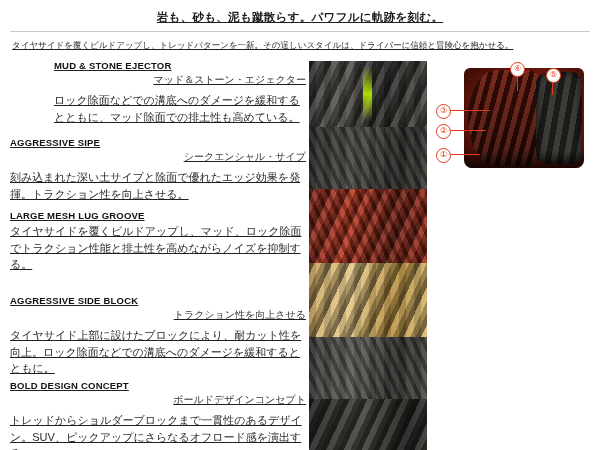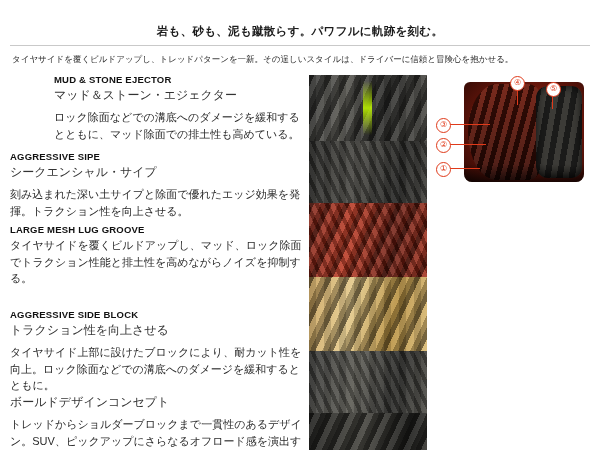--- a/index.html
+++ b/index.html
@@ -13,21 +13,22 @@
     font-family: "Liberation Sans", sans-serif;
     color: #231f20;
     overflow: hidden;
     position: relative;
   }
   .page {
     position: relative;
     width: 600px;
     height: 450px;
     box-sizing: border-box;
-    padding: 20px 10px 0 10px;
+    padding: 6px 10px 0 10px;
+    text-decoration: underline;
   }
   .headline {
     text-align: center;
     font-size: 11.5px;
     font-weight: bold;
     letter-spacing: 0.3px;
     padding: 4px 0 6px 0;
     color: #1a1a1a;
   }
   .rule {
@@ -65,23 +66,24 @@
     position: relative;
   }
   .feature .title-en {
     font-size: 9.5px;
     font-weight: bold;
     letter-spacing: 0.2px;
     color: #111;
     margin-bottom: 2px;
   }
   .feature .title-ja {
-    font-size: 12px;
+    font-size: 10px;
     color: #333;
     margin-bottom: 5px;
+    text-align: right;
   }
   .feature .body {
     font-size: 11px;
     line-height: 1.5;
     color: #2a2a2a;
   }
   
   .f1 { height: 66px; margin-left: 44px; }
   .f2 { height: 62px; }
   .f3 { height: 74px; }
@@ -237,20 +239,21 @@
         <div class="body">タイヤサイドを覆くビルドアップし、マッド、ロック除面でトラクション性能と排土性を高めながらノイズを抑制する。</div>
       </div>
 
       <div class="feature f4">
         <div class="title-en">AGGRESSIVE SIDE BLOCK</div>
         <div class="title-ja">トラクション性を向上させる</div>
         <div class="body">タイヤサイド上部に設けたブロックにより、耐カット性を向上。ロック除面などでの溝底へのダメージを緩和するとともに。</div>
       </div>
 
       <div class="feature f5">
+        <div class="title-en">BOLD DESIGN CONCEPT</div>
         <div class="title-ja">ボールドデザインコンセプト</div>
         <div class="body">トレッドからショルダーブロックまで一貫性のあるデザイン。SUV、ピックアップにさらなるオフロード感を演出する。</div>
       </div>
 
     </div>
 
     <div class="col-images">
       <div class="strip">
         <div class="shot s1">
           <div class="tread-a"></div>

